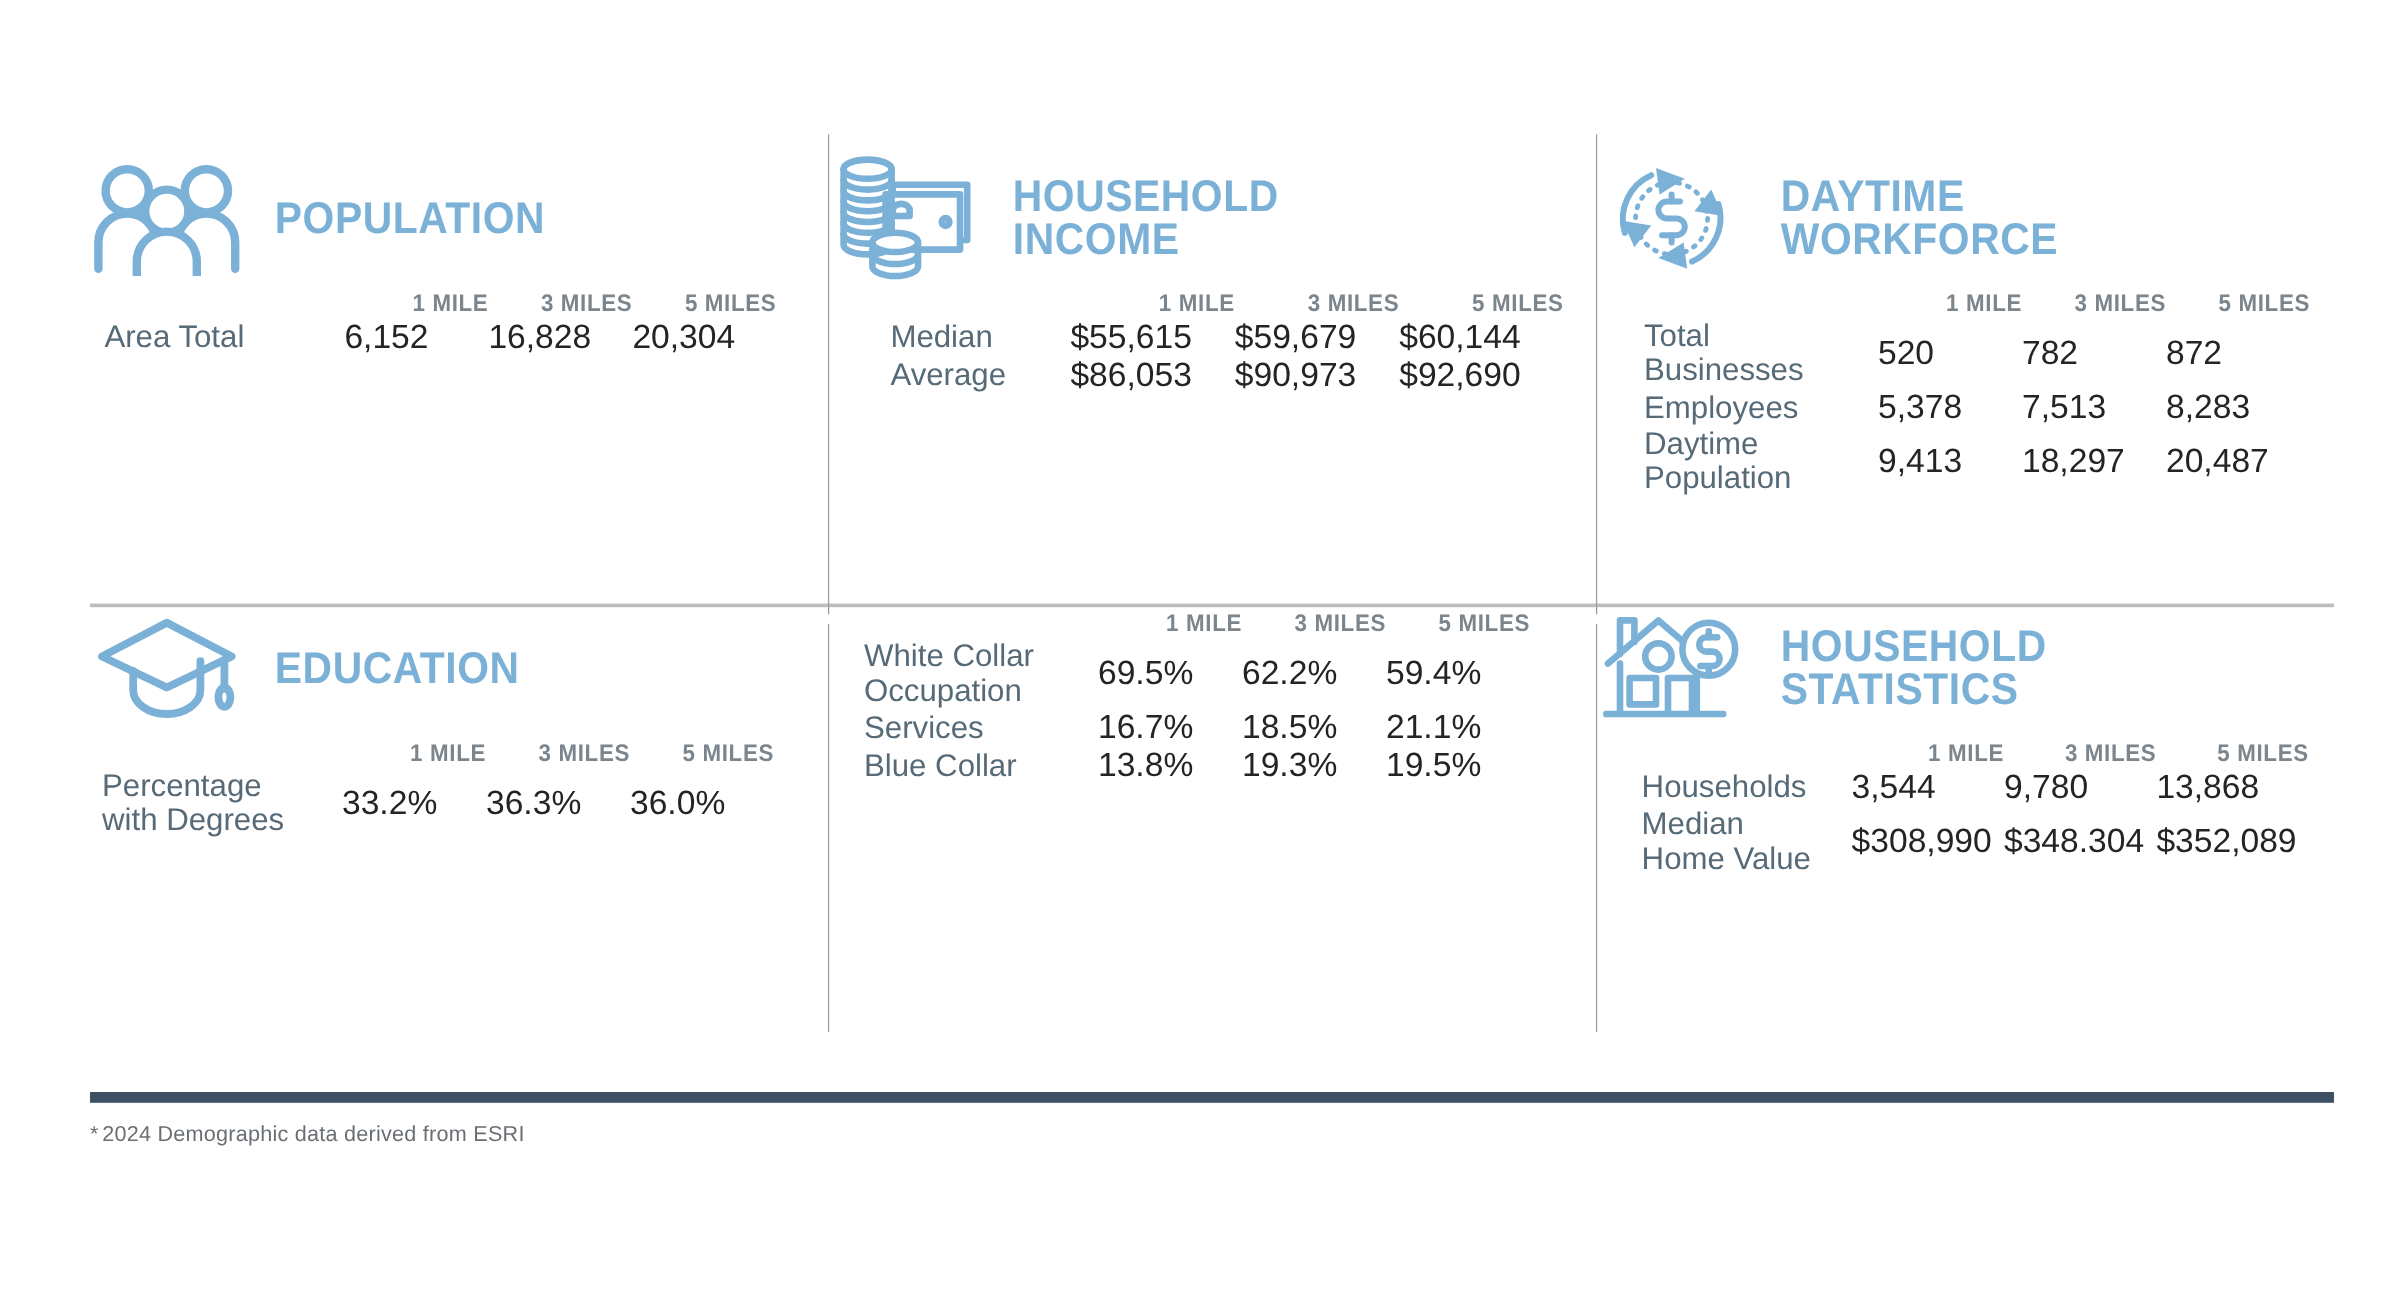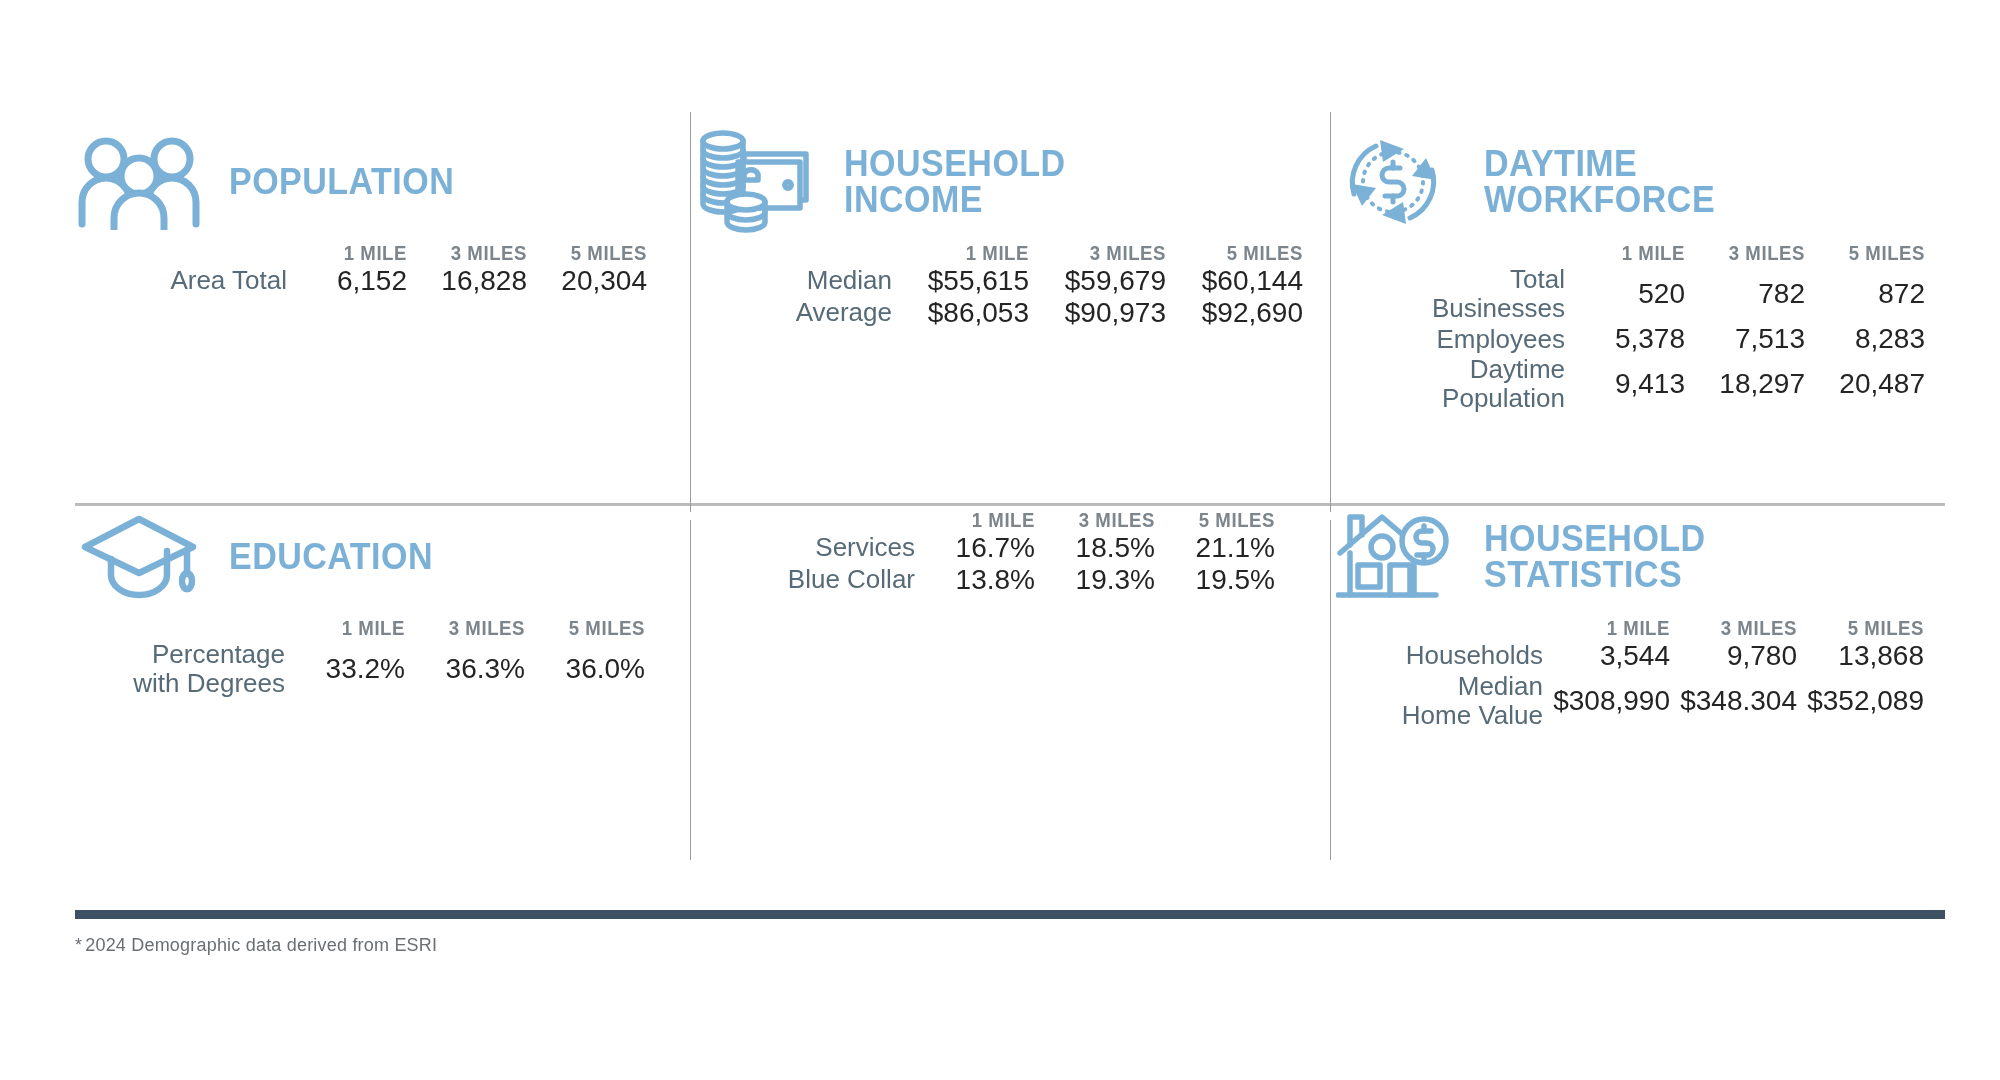--- a/index.html
+++ b/index.html
@@ -107,29 +107,28 @@
     letter-spacing: 0.6px;
     text-align: right;
     padding-bottom: 16px;
     transform: scaleX(0.93);
     transform-origin: right center;
     white-space: nowrap;
   }
   .rowlabel {
     font-size: 26px;
     color: #566a77;
-    text-align: right;
     line-height: 1.12;
     padding-right: 0;
     white-space: pre-line;
   }
   .val {
     font-size: 28px;
     color: #242424;
-    text-align: right;
+    text-align: left;
     white-space: nowrap;
   }
 
   
   .w-pop  { width: 560px; }
   .w-pop .c-label { width: 200px; }
   .w-pop .c-v     { width: 120px; }
 
   .w-inc  { width: 560px; }
   .w-inc .c-label { width: 150px; }
@@ -394,20 +393,27 @@
             <col class="c-v">
           </colgroup>
         <tbody>
             <tr>
           <td></td>
           <td class="colhead">1 MILE</td>
           <td class="colhead">3 MILES</td>
           <td class="colhead">5 MILES</td>
         </tr>
         <tr class="rowgap-sm">
+          <td class="rowlabel">White Collar
+Occupation</td>
+          <td class="val">69.5%</td>
+          <td class="val">62.2%</td>
+          <td class="val">59.4%</td>
+        </tr>
+        <tr class="rowgap-sm">
           <td class="rowlabel">Services</td>
           <td class="val">16.7%</td>
           <td class="val">18.5%</td>
           <td class="val">21.1%</td>
         </tr>
         <tr class="rowgap-sm">
           <td class="rowlabel">Blue Collar</td>
           <td class="val">13.8%</td>
           <td class="val">19.3%</td>
           <td class="val">19.5%</td>

